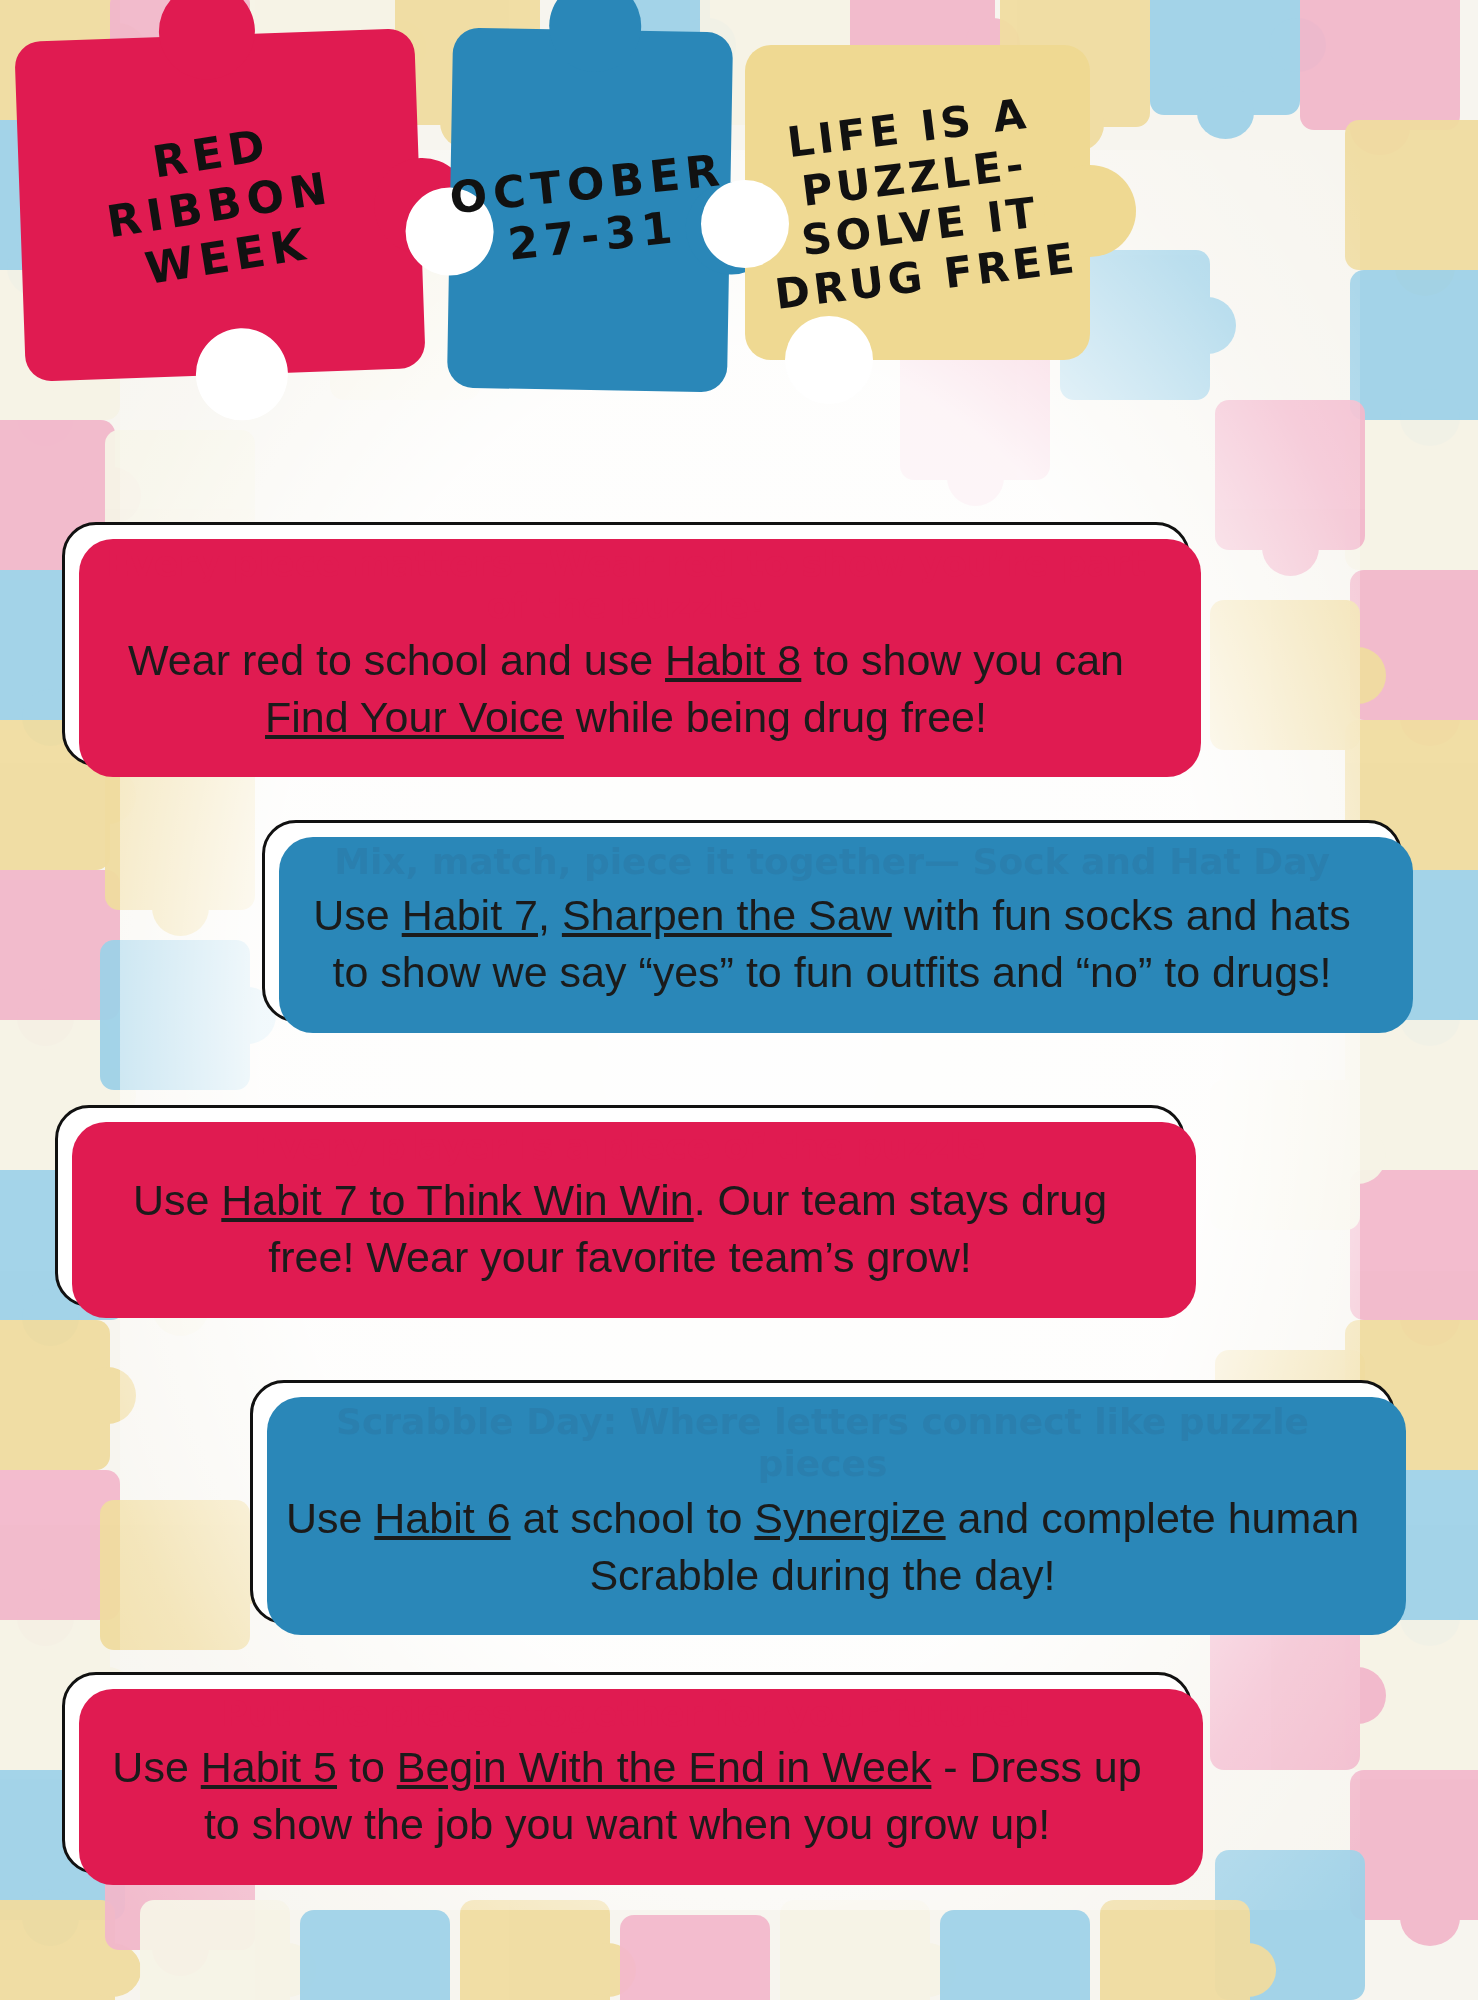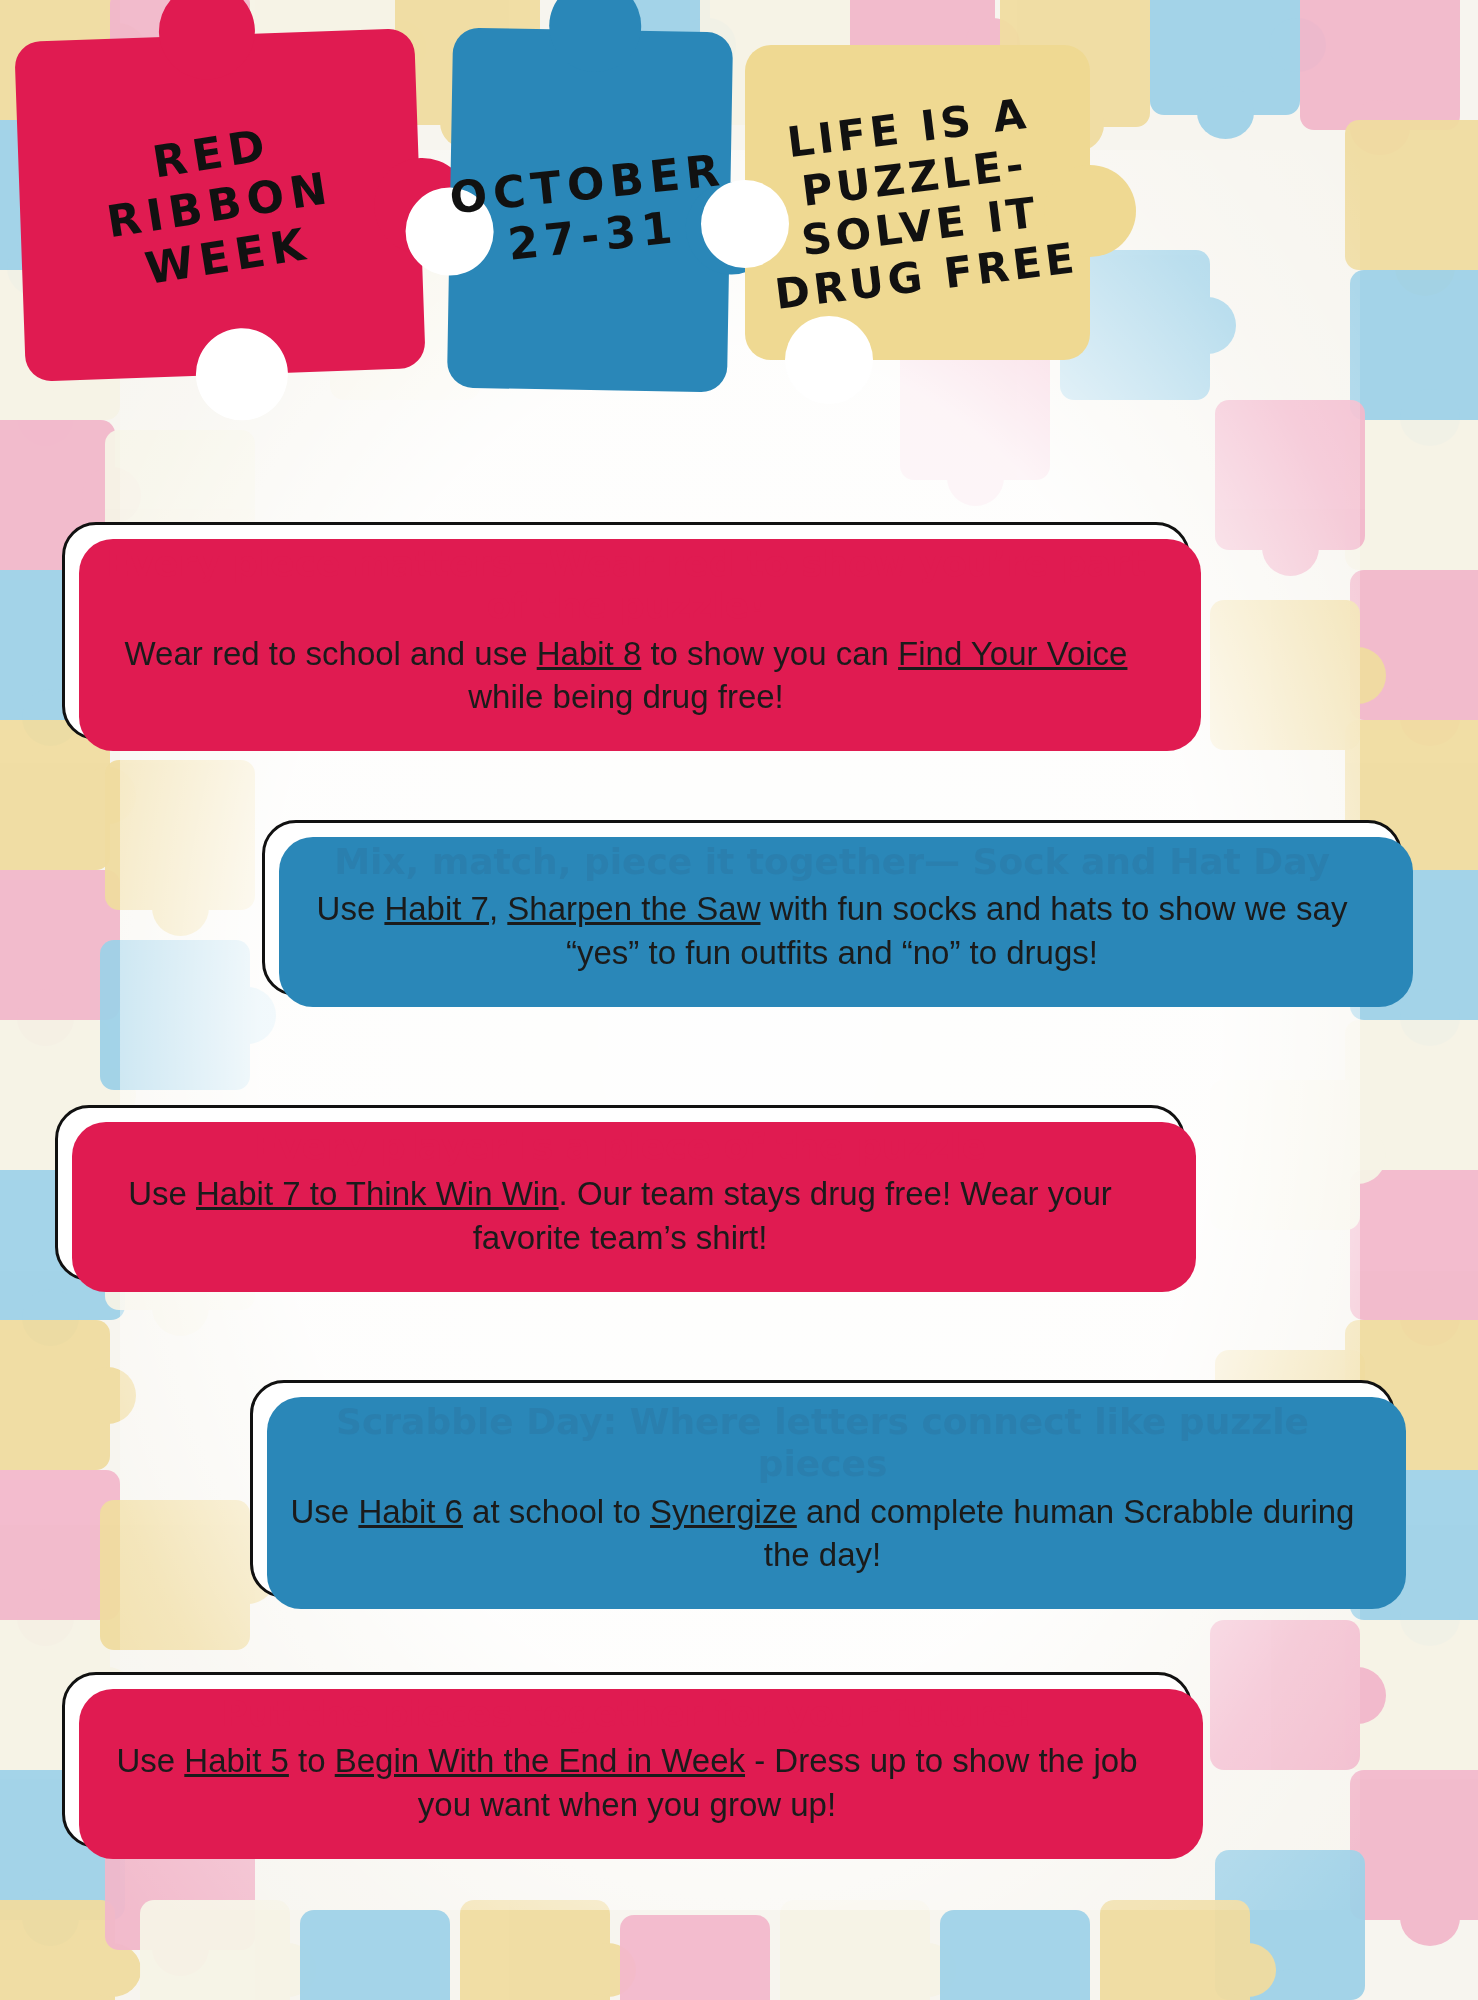--- a/index.html
+++ b/index.html
@@ -187,21 +187,21 @@
     margin: 4px 0 2px 0;
     font-family: "DejaVu Sans", sans-serif;
     font-size: 36px;
     font-weight: 700;
     text-align: center;
     line-height: 1.18;
   }
   .card p {
     margin: 4px 0 0 0;
     font-family: "Liberation Sans", sans-serif;
-    font-size: 33px;
+    font-size: 43px;
     color: #1b1b1b;
     text-align: center;
     line-height: 1.32;
   }
   .card p .u { text-decoration: underline; }
 
   .red-title   { color: #e01b51; }
   .blue-title  { color: #2a7fae; }
   .shadow-red  { background: #e01b51; }
   .shadow-blue { background: #2a87b8; }
@@ -327,21 +327,21 @@
 
   <div class="card" id="card-2">
     <span class="shadow shadow-blue"></span>
     <h2 class="blue-title">Mix, match, piece it together— Sock and Hat Day</h2>
     <p><span>Use </span><span class="u">Habit 7</span><span>, </span><span class="u">Sharpen the Saw</span><span> with fun socks and hats to show we say “yes” to fun outfits and “no” to drugs!</span></p>
   </div>
 
   <div class="card" id="card-3">
     <span class="shadow shadow-red"></span>
     <h2 class="red-title">Every player is a piece of the puzzle</h2>
-    <p><span>Use </span><span class="u">Habit 7 to Think Win Win</span><span>. Our team stays drug free! Wear your favorite team’s shirt!</span><span class="u"></span><span></span></p>
+    <p><span>Use </span><span class="u">Habit 7 to Think Win Win</span><span>. Our team stays drug free! Wear your favorite team’s grow!</span><span class="u"></span><span></span></p>
   </div>
 
   <div class="card" id="card-4">
     <span class="shadow shadow-blue"></span>
     <h2 class="blue-title">Scrabble Day: Where letters connect like puzzle pieces</h2>
     <p><span>Use </span><span class="u">Habit 6</span><span> at school to </span><span class="u">Synergize</span><span> and complete human Scrabble during the day!</span></p>
   </div>
 
   <div class="card" id="card-5">
     <span class="shadow shadow-red"></span>

